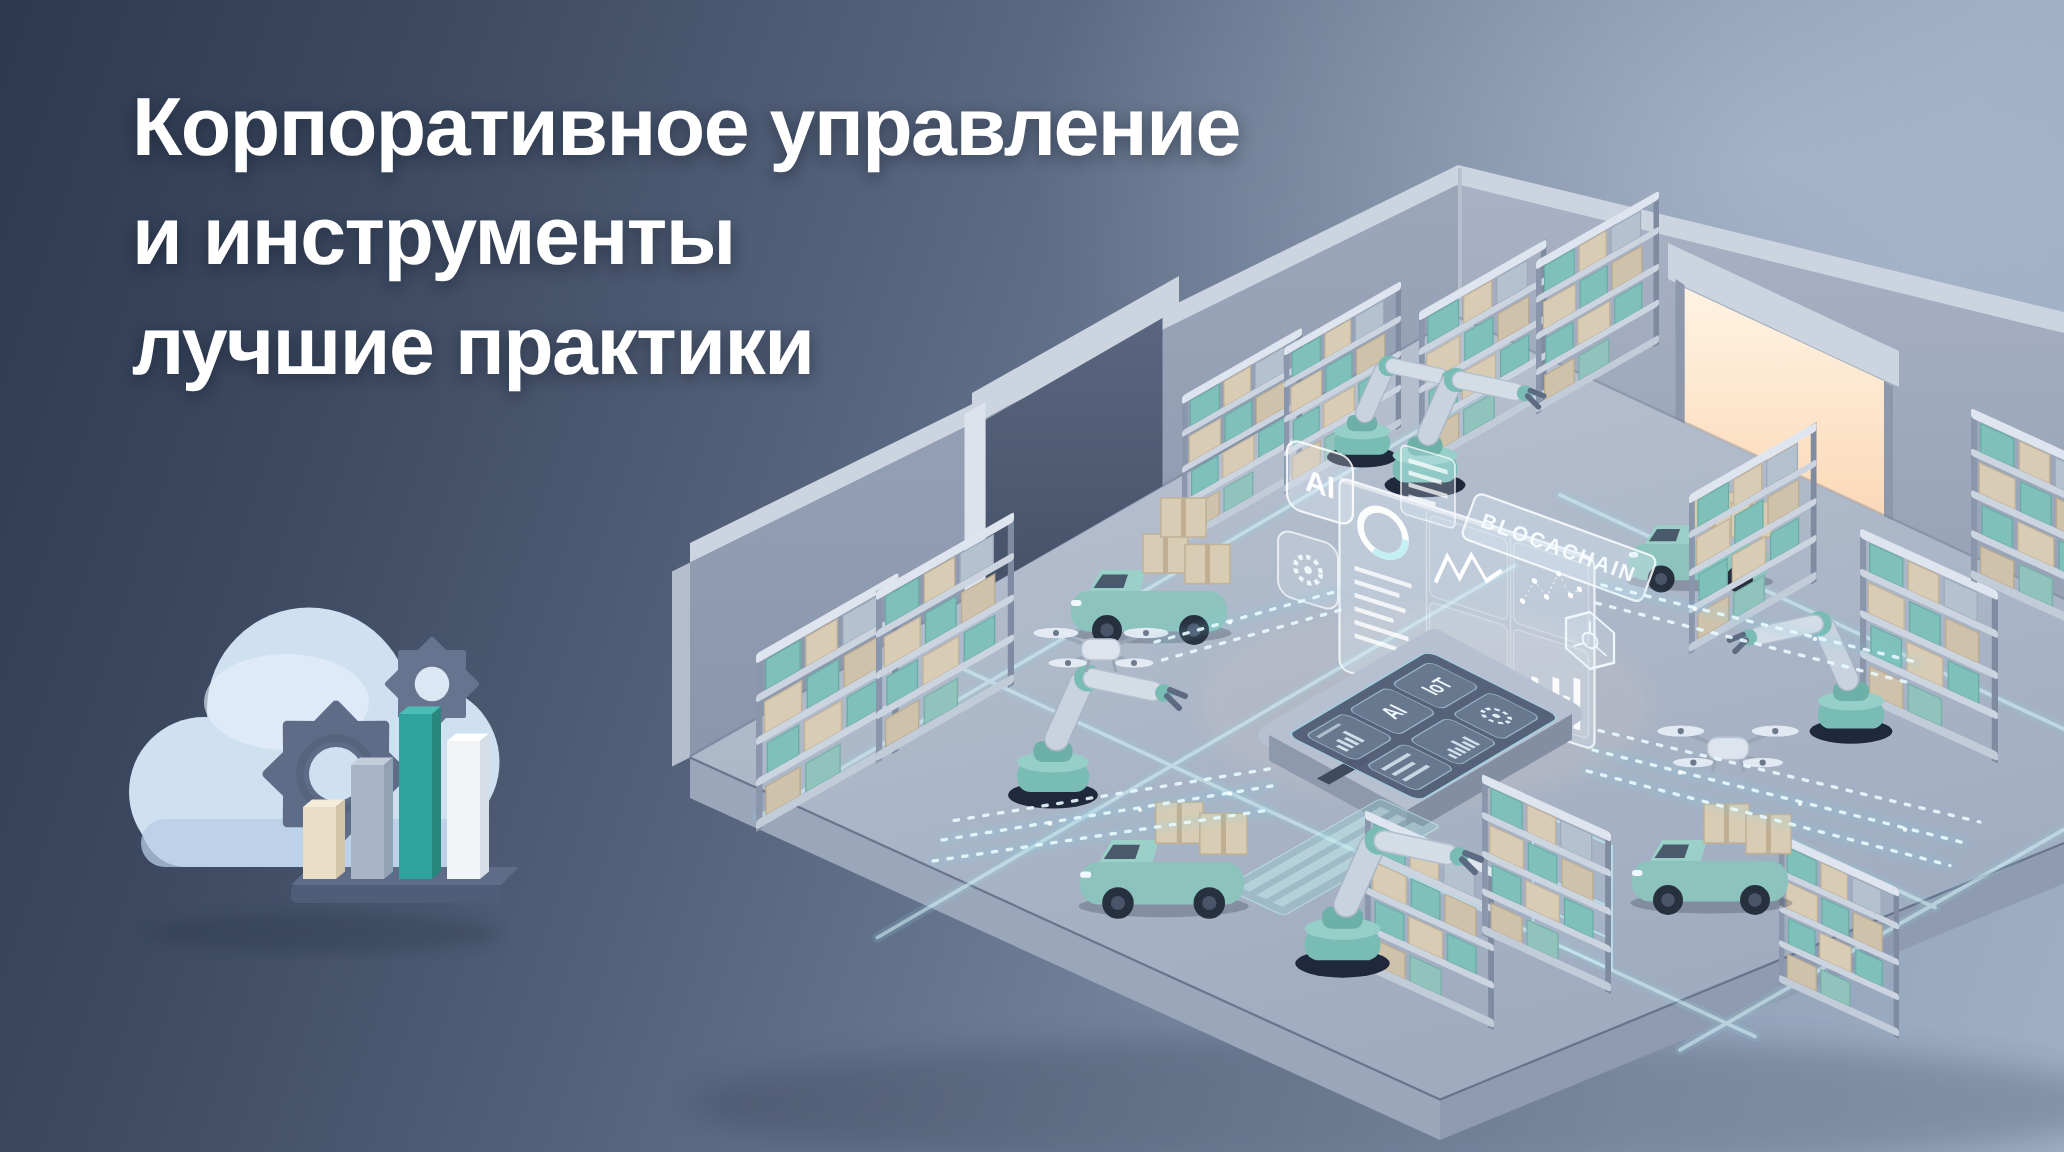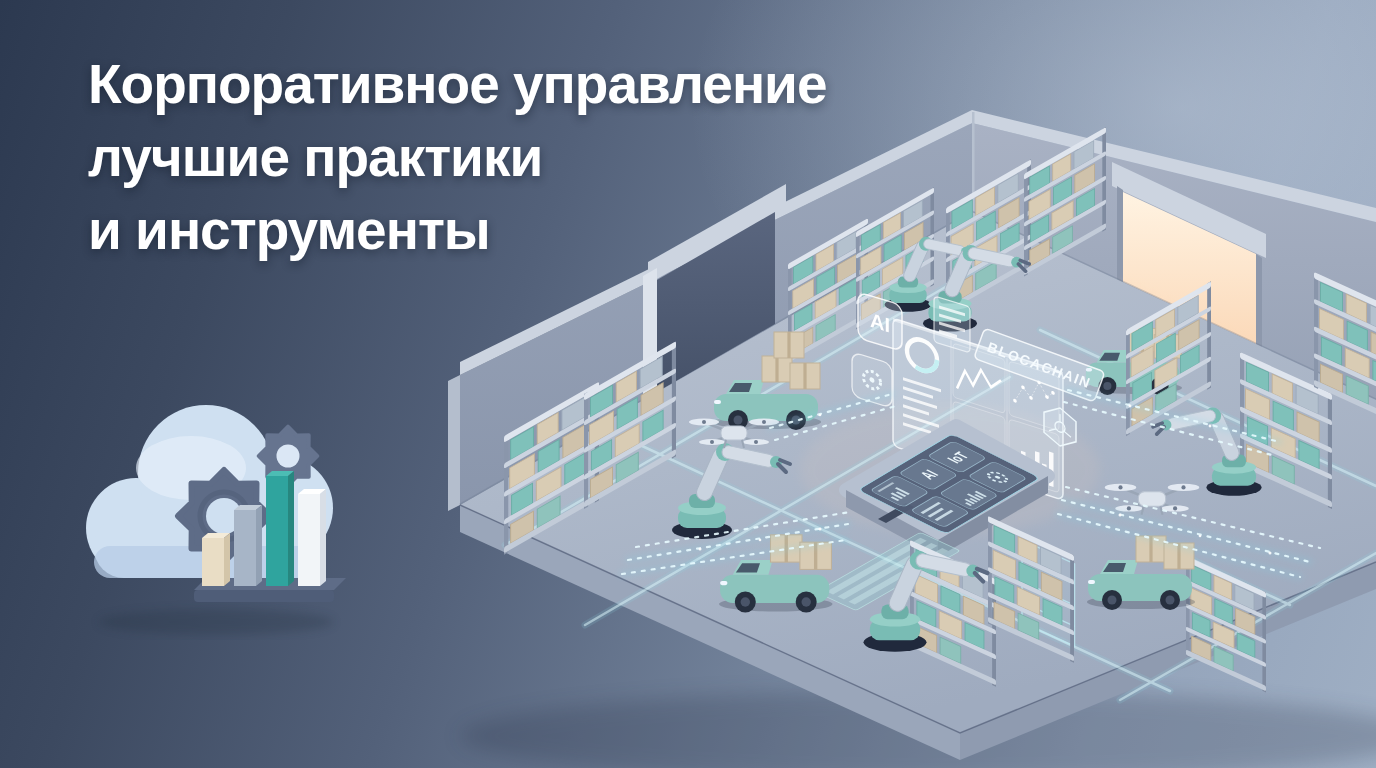--- a/index.html
+++ b/index.html
@@ -402,16 +402,16 @@
       <g>
         <rect x="232" y="126" width="22" height="92" fill="#f2f5f8"></rect>
         <polygon points="232,126 238,121 260,121 254,126" fill="#ffffff"></polygon>
         <polygon points="254,126 260,121 260,213 254,218" fill="#d8dee6"></polygon>
       </g>
     </g>
   </svg>
 
   <div class="title">
     <div>Корпоративное управление</div>
+    <div>и инструменты</div>
     <div>лучшие практики</div>
-    <div>и инструменты</div>
   </div>
 </div>
 
 </body></html>

